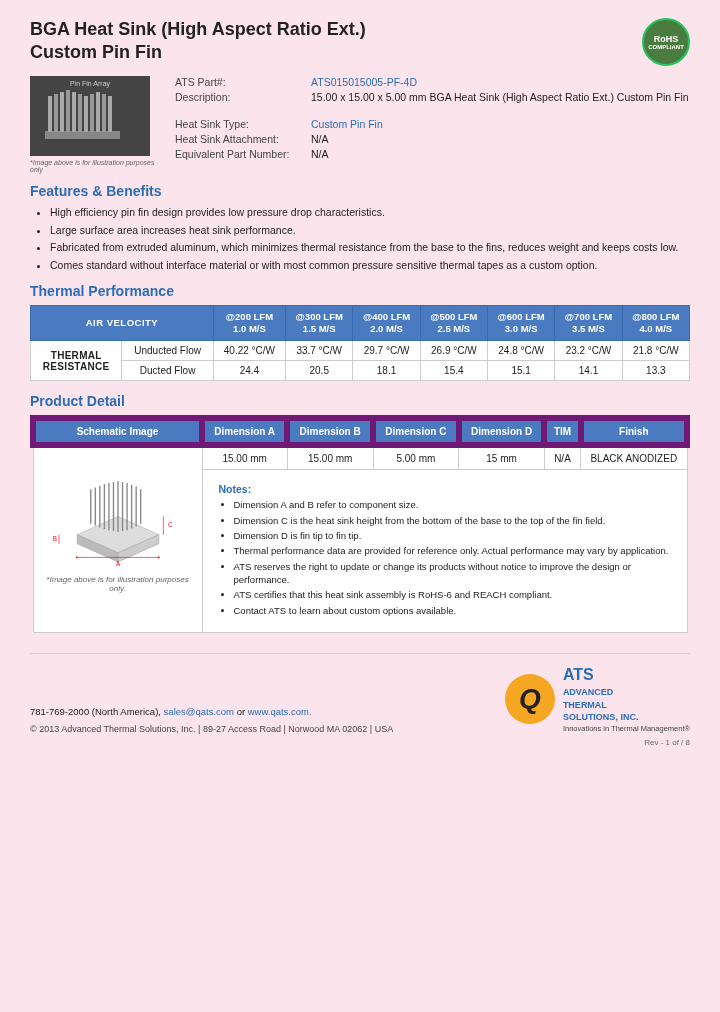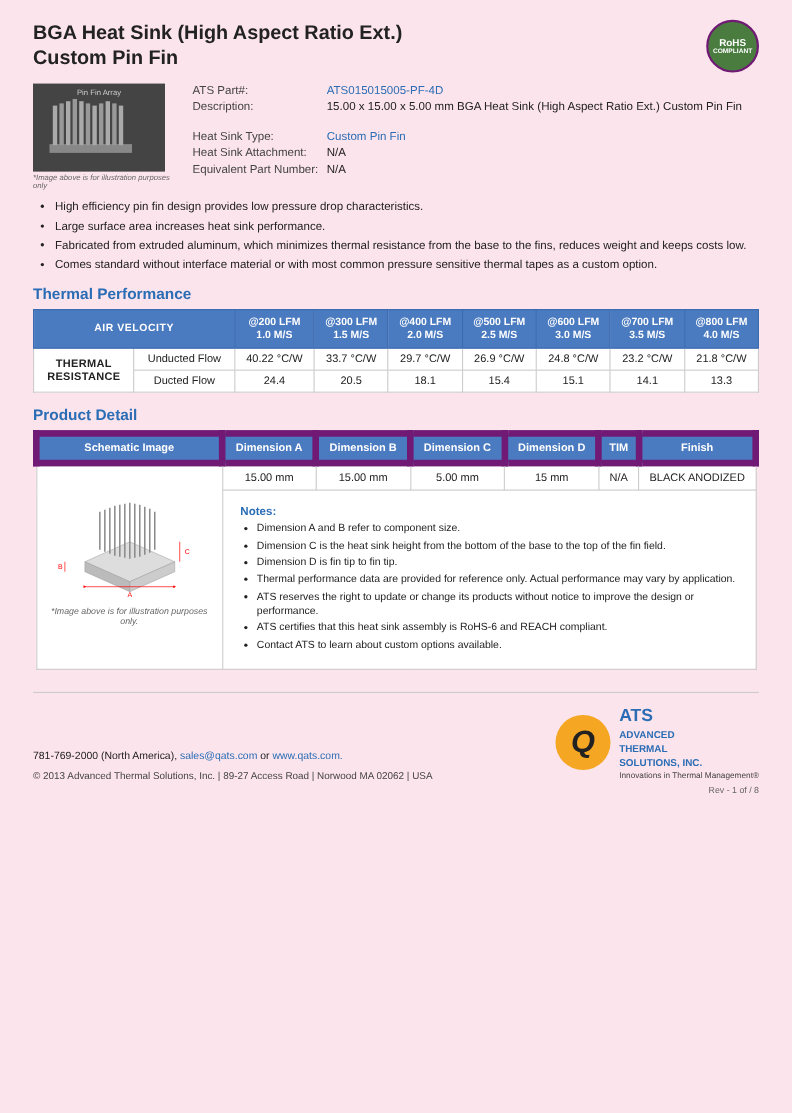--- a/index.html
+++ b/index.html
@@ -36,21 +36,21 @@
       border-radius: 50%;
       background: #4a7c3f;
       display: flex;
       flex-direction: column;
       align-items: center;
       justify-content: center;
       color: white;
       font-size: 7px;
       font-weight: bold;
       text-align: center;
-      border: 2px solid #701a75;
+      border: 2px solid #22c55e;
     }
     .rohs-badge .rohs-text { font-size: 9px; font-weight: bold; }
     .rohs-badge .compliant { font-size: 6px; }
     .part-info-section {
       display: flex;
       gap: 15px;
       margin-bottom: 8px;
     }
     .product-image-area {
       width: 130px;
@@ -70,21 +70,21 @@
       font-size: 7px;
       color: #666;
       font-style: italic;
       margin-top: 3px;
     }
     .part-details {
       flex: 1;
     }
     .part-row {
       display: flex;
-      gap: 2px;
+      gap: 16px;
       margin-bottom: 3px;
       font-size: 10.5px;
       align-items: center;
     }
     .part-label {
       color: #444;
       min-width: 120px;
       font-weight: normal;
     }
     .part-value {
@@ -334,20 +334,21 @@
         <span class="part-label">Heat Sink Attachment:</span>
         <span class="part-value">N/A</span>
       </div>
       <div class="part-row">
         <span class="part-label">Equivalent Part Number:</span>
         <span class="part-value">N/A</span>
       </div>
     </div>
   </div>
 
+  <div class="section-title">Features &amp; Benefits</div>
   <ul class="features-list">
     <li>High efficiency pin fin design provides low pressure drop characteristics.</li>
     <li>Large surface area increases heat sink performance.</li>
     <li>Fabricated from extruded aluminum, which minimizes thermal resistance from the base to the fins, reduces weight and keeps costs low.</li>
     <li>Comes standard without interface material or with most common pressure sensitive thermal tapes as a custom option.</li>
   </ul>
 
   <div class="section-title">Thermal Performance</div>
   <table class="thermal-table">
     <tbody>

